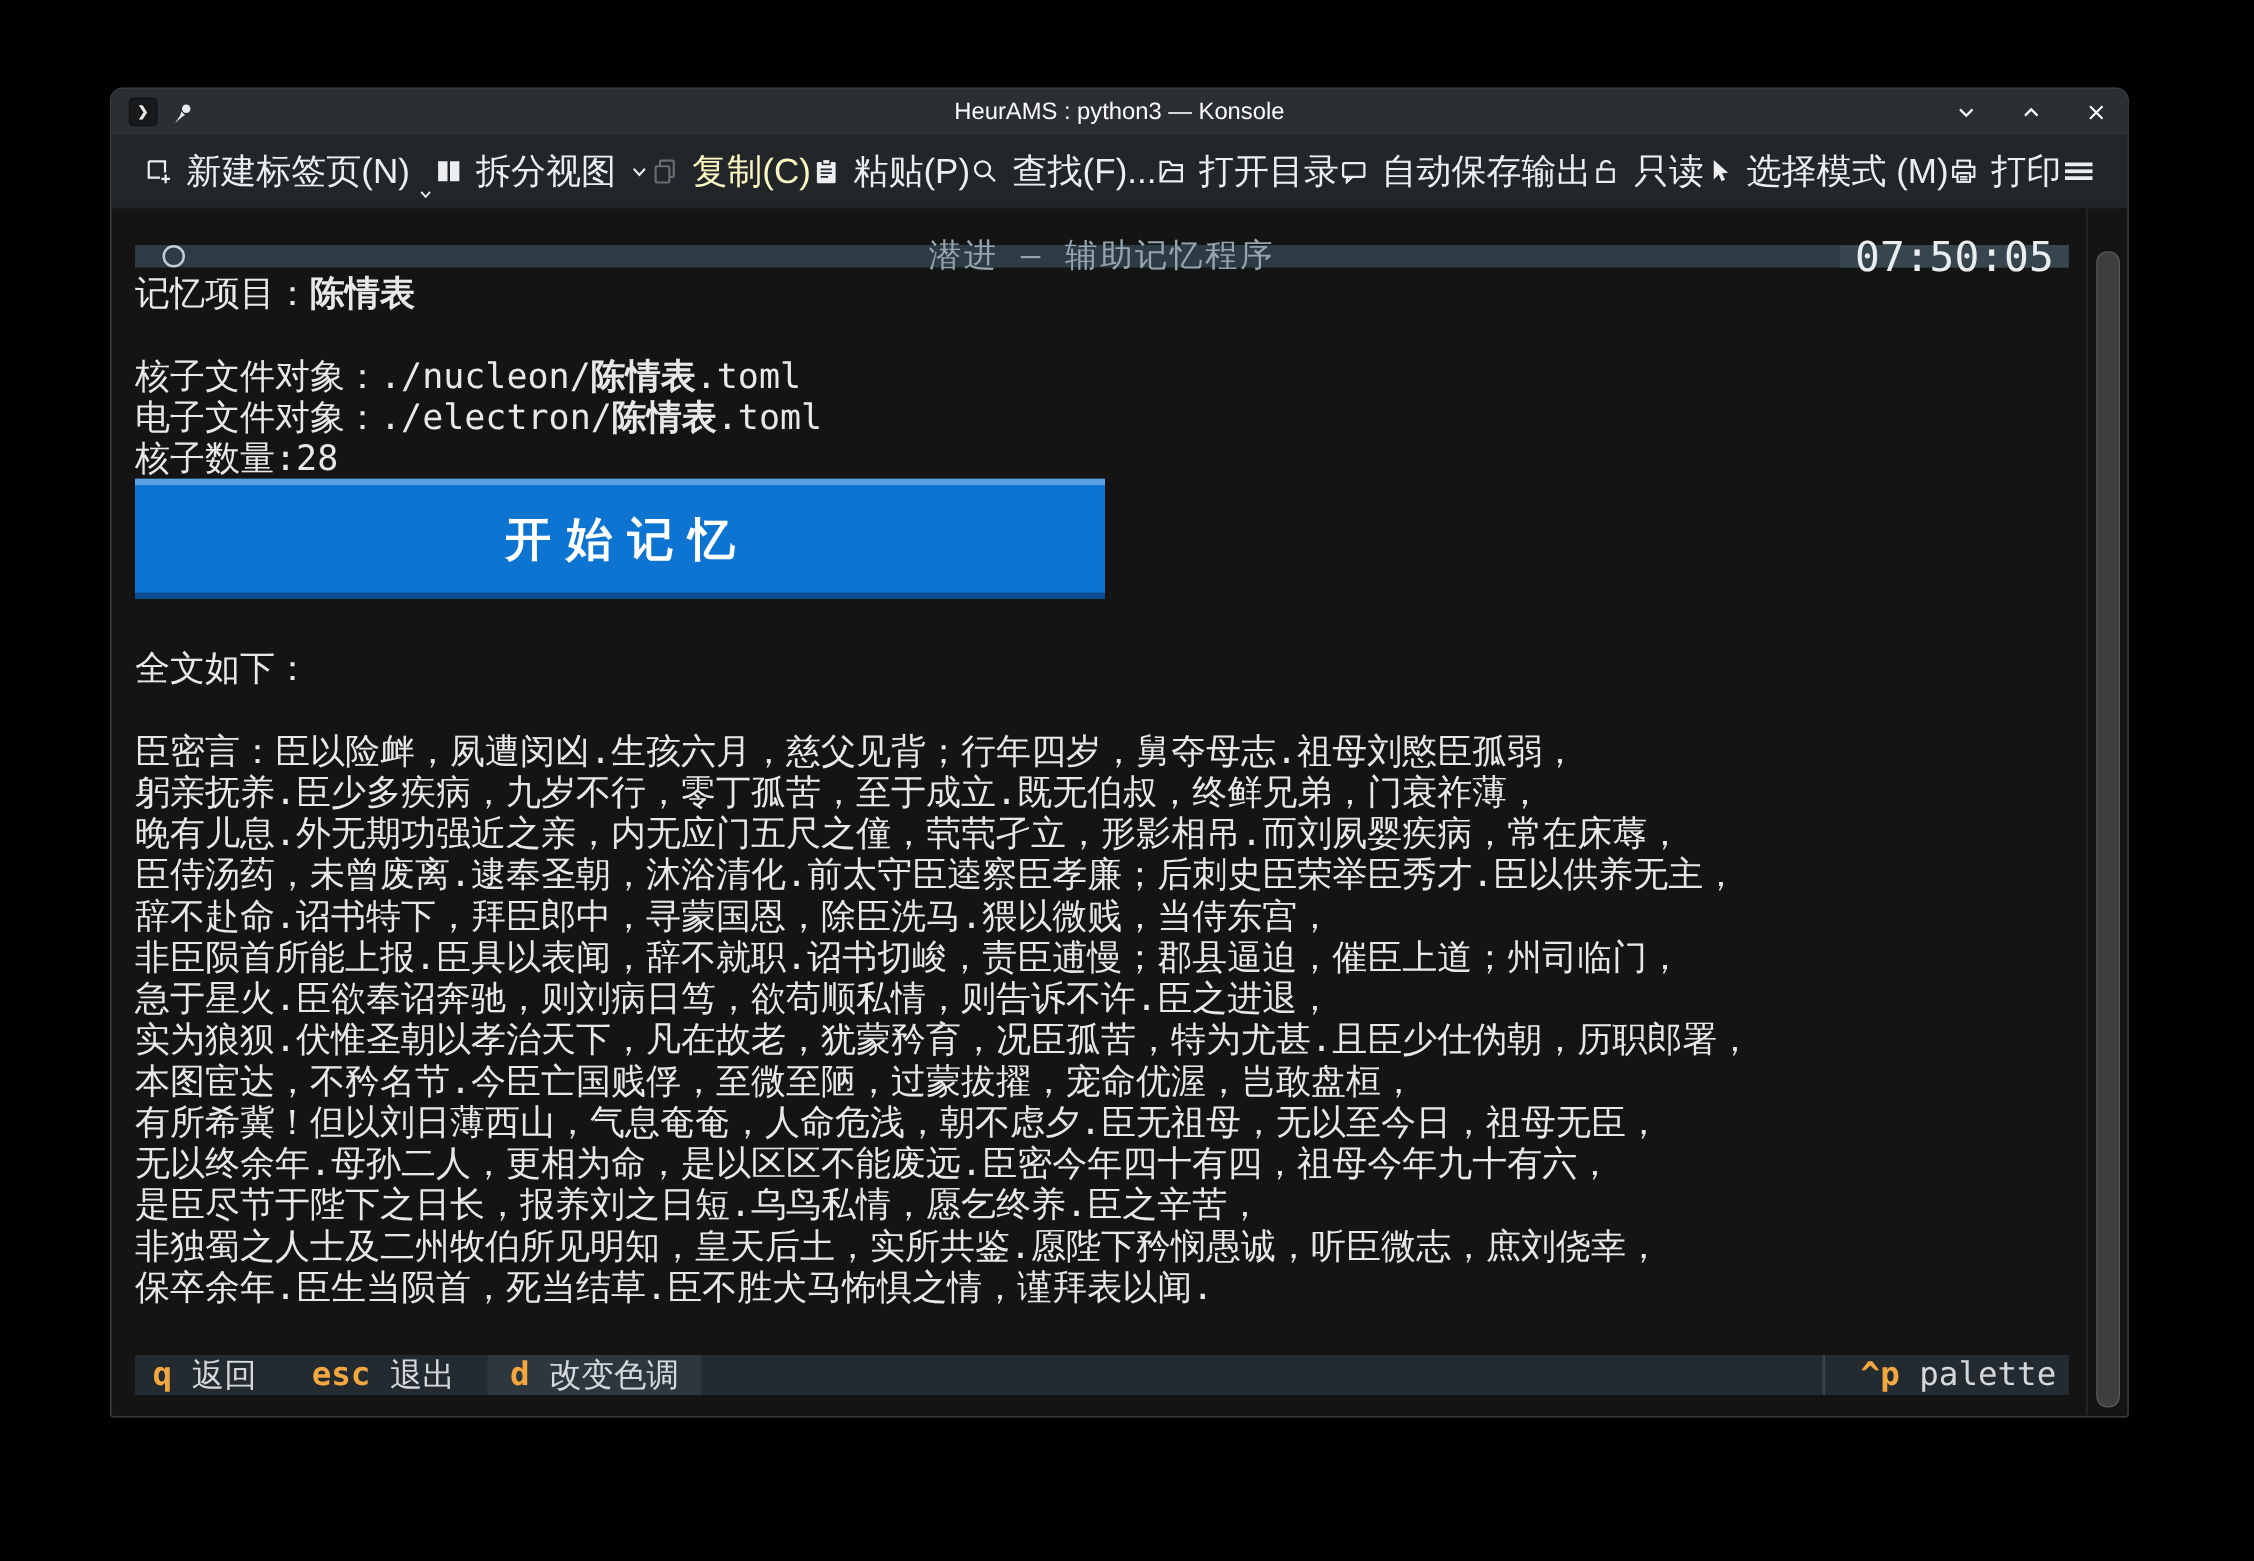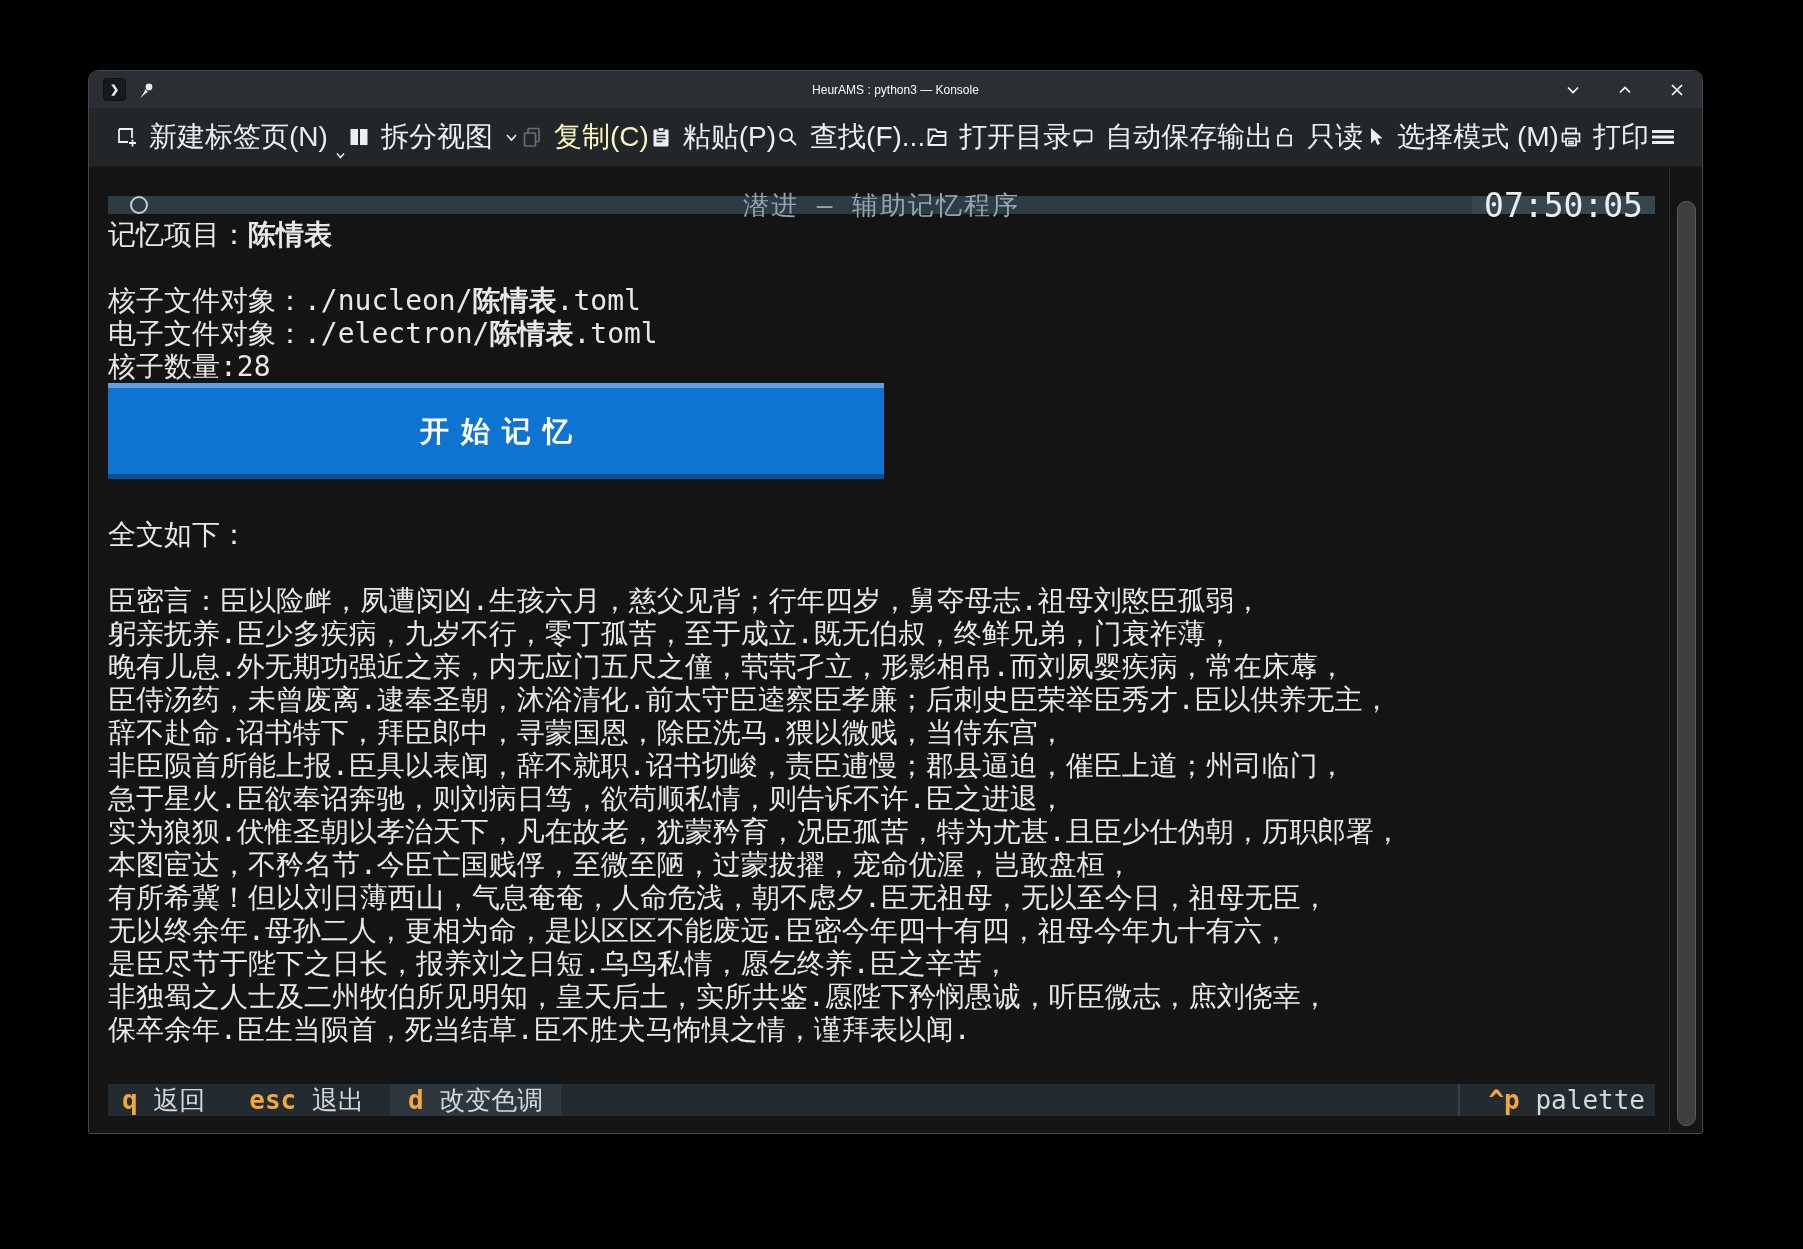--- a/index.html
+++ b/index.html
@@ -6,21 +6,21 @@
   body{width:1803px;height:1249px;position:relative;font-family:"Liberation Sans",sans-serif;overflow:hidden;}
 
   .window{position:absolute;left:88px;top:70px;width:1615px;height:1064px;background:#151515;
           border:1px solid #43474b;border-radius:10px 10px 3px 3px;box-sizing:border-box;overflow:hidden;}
 
   
   .titlebar{height:37px;background:#2b2f33;display:flex;align-items:center;padding:0 14px;position:relative;}
   .win-icon{width:21px;height:21px;background:#17191b;border:1px solid #0e1012;border-radius:4px;
             color:#e8eaec;font-size:11px;font-weight:bold;display:flex;align-items:center;justify-content:center;}
   .pin-icon{margin-left:10px;display:flex;}
-  .tb-title{position:absolute;left:0;right:0;text-align:center;color:#fcfcfc;font-size:12px;pointer-events:none;}
+  .tb-title{position:absolute;left:0;right:0;text-align:center;color:#fcfcfc;font-size:19px;pointer-events:none;}
   .win-controls{margin-left:auto;display:flex;gap:30px;align-items:center;z-index:2;}
   .win-controls svg{display:block;cursor:pointer;}
 
   
   .toolbar{height:58px;background:#232629;display:flex;align-items:center;justify-content:space-between;
            padding:0 26px;border-bottom:1px solid #1a1d1f;}
   .tb-btn{display:flex;align-items:center;gap:10px;color:#eceeef;font-size:28px;white-space:nowrap;cursor:pointer;position:relative;}
   .tb-btn.disabled{color:#fef9c3;cursor:default;}
   .tb-btn svg{flex:0 0 auto;}
   .mini-chevron{align-self:flex-end;margin-left:-4px;margin-bottom:-6px;}
@@ -37,21 +37,21 @@
   .tui-title{position:absolute;left:0;right:0;text-align:center;letter-spacing:2px;}
   .clock{margin-left:auto;background:#37454e;color:#e9edef;height:100%;display:flex;align-items:center;
          padding:0 12px;font-size:33px;z-index:1;}
 
   .tline{white-space:pre;height:33px;overflow:visible;}
   .b{font-weight:bold;}
 
   .start-btn{width:776px;height:96px;background:#0e74d2;box-sizing:border-box;
              border-top:5px solid #5d9fe3;border-bottom:5px solid #0a4e90;
              display:flex;align-items:center;justify-content:center;
-             color:#ffffff;font-weight:bold;font-size:29px;letter-spacing:12px;text-indent:12px;cursor:pointer;}
+             color:#ffffff;font-weight:bold;font-size:37px;letter-spacing:12px;text-indent:12px;cursor:pointer;}
   .gap-after-btn{margin-top:39px;}
 
   
   .tui-footer{position:absolute;left:18px;right:46px;bottom:16px;height:32px;background:#232b31;
               display:flex;align-items:center;font-family:"DejaVu Sans Mono",monospace;font-size:26px;
               color:#d3d8db;white-space:pre;}
   .fkey{color:#f3a73e;font-weight:bold;}
   .fgroup{display:flex;align-items:center;height:100%;padding:0 8px;cursor:pointer;}
   .fgroup.first{padding-left:14px;}
   .fgroup.hl{background:#2e373d;margin-left:18px;padding:0 18px;}

